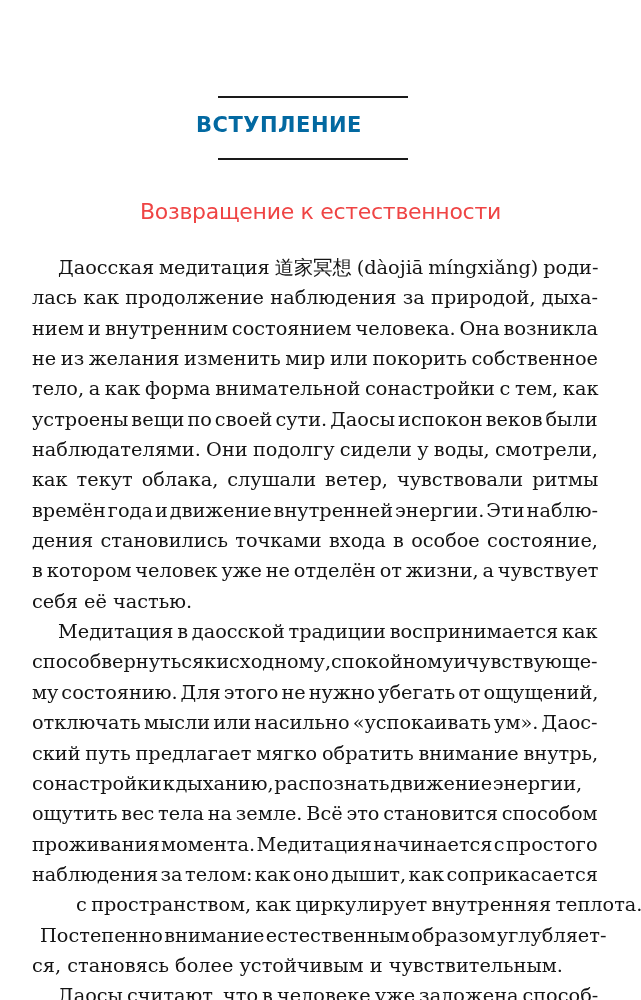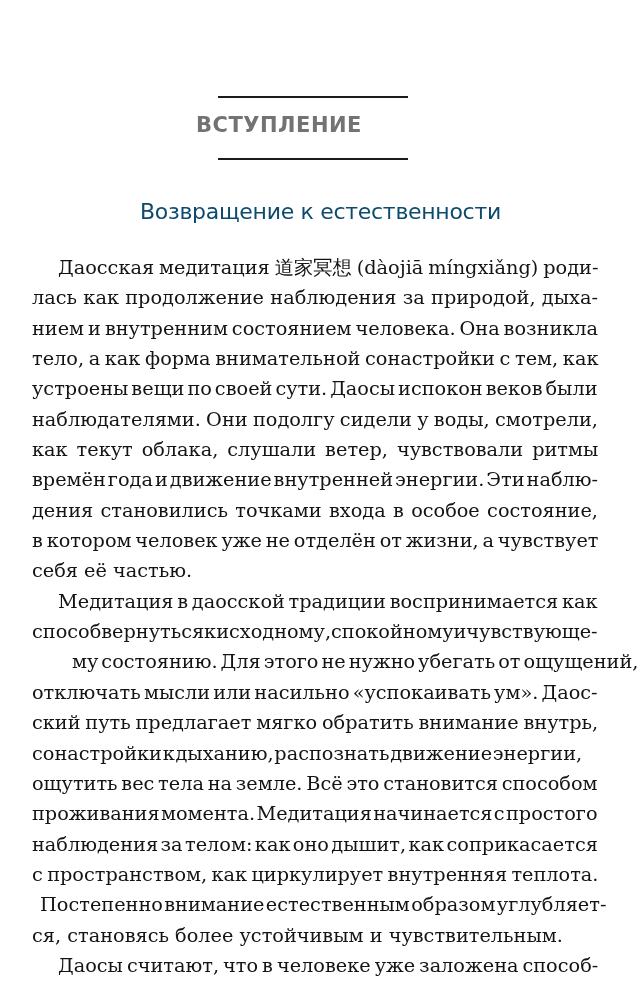--- a/index.html
+++ b/index.html
@@ -32,31 +32,31 @@
     .chapter-title {
       position: absolute;
       left: 0;
       width: 558px;
       top: 113px;
       text-align: center;
       font-family: "DejaVu Sans", sans-serif;
       font-weight: bold;
       font-size: 21px;
       letter-spacing: 0.5px;
-      color: #737373;
+      color: #0369a1;
     }
     .section-title {
       position: absolute;
       left: 0;
       width: 641px;
       top: 199px;
       text-align: center;
       font-family: "DejaVu Sans", sans-serif;
       font-size: 22px;
-      color: #0c4a6e;
+      color: #ef4444;
       letter-spacing: -0.3px;
     }
     .body-text {
       position: absolute;
       left: 32px;
       top: 253px;
       width: 566px;
       font-family: "DejaVu Serif", serif;
       font-size: 19.3px;
       line-height: 30.35px;
@@ -85,41 +85,42 @@
   <div class="rule bottom"></div>
 
   <div class="section-title">Возвращение к естественности</div>
 
   <div class="body-text">
 
     <div>
       <span class="line indent" style="display: block; width: auto; word-spacing: -1.2px; text-align: left; text-align-last: left;">Даосская медитация 道家冥想 (dàojiā míngxiǎng) роди-</span>
       <span class="line" style="display: block; width: auto; word-spacing: 0.17px; text-align: left; text-align-last: left;">лась как продолжение наблюдения за природой, дыха-</span>
       <span class="line" style="display: block; width: auto; word-spacing: -2.17px; text-align: left; text-align-last: left;">нием и внутренним состоянием человека. Она возникла</span>
+      <span class="line" style="display: block; width: auto; word-spacing: -1.57px; text-align: left; text-align-last: left;">не из желания изменить мир или покорить собственное</span>
       <span class="line" style="display: block; width: auto; word-spacing: -1.5px; text-align: left; text-align-last: left;">тело, а как форма внимательной сонастройки с тем, как</span>
       <span class="line" style="display: block; width: auto; word-spacing: -3.13px; text-align: left; text-align-last: left;">устроены вещи по своей сути. Даосы испокон веков были</span>
       <span class="line" style="display: block; width: auto; word-spacing: -0.83px; text-align: left; text-align-last: left;">наблюдателями. Они подолгу сидели у воды, смотрели,</span>
       <span class="line" style="display: block; width: auto; word-spacing: 2.83px; text-align: left; text-align-last: left;">как текут облака, слушали ветер, чувствовали ритмы</span>
       <span class="line" style="display: block; width: auto; word-spacing: -4.14px; text-align: left; text-align-last: left;">времён года и движение внутренней энергии. Эти наблю-</span>
       <span class="line" style="display: block; width: auto; word-spacing: 1.17px; text-align: left; text-align-last: left;">дения становились точками входа в особое состояние,</span>
       <span class="line" style="display: block; width: auto; word-spacing: -2.33px; text-align: left; text-align-last: left;">в котором человек уже не отделён от жизни, а чувствует</span>
       <span class="line last">себя её частью.</span>
     </div>
 
     <div>
       <span class="line indent" style="display: block; width: auto; word-spacing: -2.4px; text-align: left; text-align-last: left;">Медитация в даосской традиции воспринимается как</span>
       <span class="line" style="display: block; width: auto; word-spacing: -6.17px; text-align: left; text-align-last: left;">способ вернуться к исходному, спокойному и чувствующе-</span>
-      <span class="line" style="display: block; width: auto; word-spacing: -3.13px; text-align: center; text-align-last: left; margin-left: 40px;">му состоянию. Для этого не нужно убегать от ощущений,</span>
+      <span class="line" style="display: block; width: auto; word-spacing: -3.13px; text-align: center; text-align-last: left;">му состоянию. Для этого не нужно убегать от ощущений,</span>
       <span class="line" style="display: block; width: auto; word-spacing: -3px; text-align: right; text-align-last: left;">отключать мысли или насильно «успокаивать ум». Даос-</span>
       <span class="line" style="display: block; width: auto; word-spacing: -1.33px; text-align: left; text-align-last: left;">ский путь предлагает мягко обратить внимание внутрь,</span>
       <span class="line" style="display: block; width: auto; word-spacing: -5.4px; text-align: left; text-align-last: left;">сонастройки к дыханию, распознать движение энергии,</span>
       <span class="line" style="display: block; width: auto; word-spacing: -2.38px; text-align: left; text-align-last: left;">ощутить вес тела на земле. Всё это становится способом</span>
       <span class="line" style="display: block; width: auto; word-spacing: -4.8px; text-align: left; text-align-last: left;">проживания момента. Медитация начинается с простого</span>
       <span class="line" style="display: block; width: auto; word-spacing: -3.71px; text-align: left; text-align-last: left;">наблюдения за телом: как оно дышит, как соприкасается</span>
-      <span class="line" style="display: block; width: auto; word-spacing: -1.8px; text-align: right; text-align-last: left;">с пространством, как циркулирует внутренняя теплота.</span>
+      <span class="line" style="display: block; width: auto; word-spacing: -1.8px; text-align: right; text-align-last: left; margin-left: 44px;">с пространством, как циркулирует внутренняя теплота.</span>
       <span class="line" style="display: block; width: auto; word-spacing: -4.75px; text-align: left; text-align-last: left; margin-left: 8px;">Постепенно внимание естественным образом углубляет-</span>
       <span class="line last">ся, становясь более устойчивым и чувствительным.</span>
     </div>
 
     <div>
       <span class="line indent" style="display: block; width: auto; word-spacing: -2.14px; text-align: left; text-align-last: left;">Даосы считают, что в человеке уже заложена способ-</span>
 
     </div>
   </div>
 </div>

